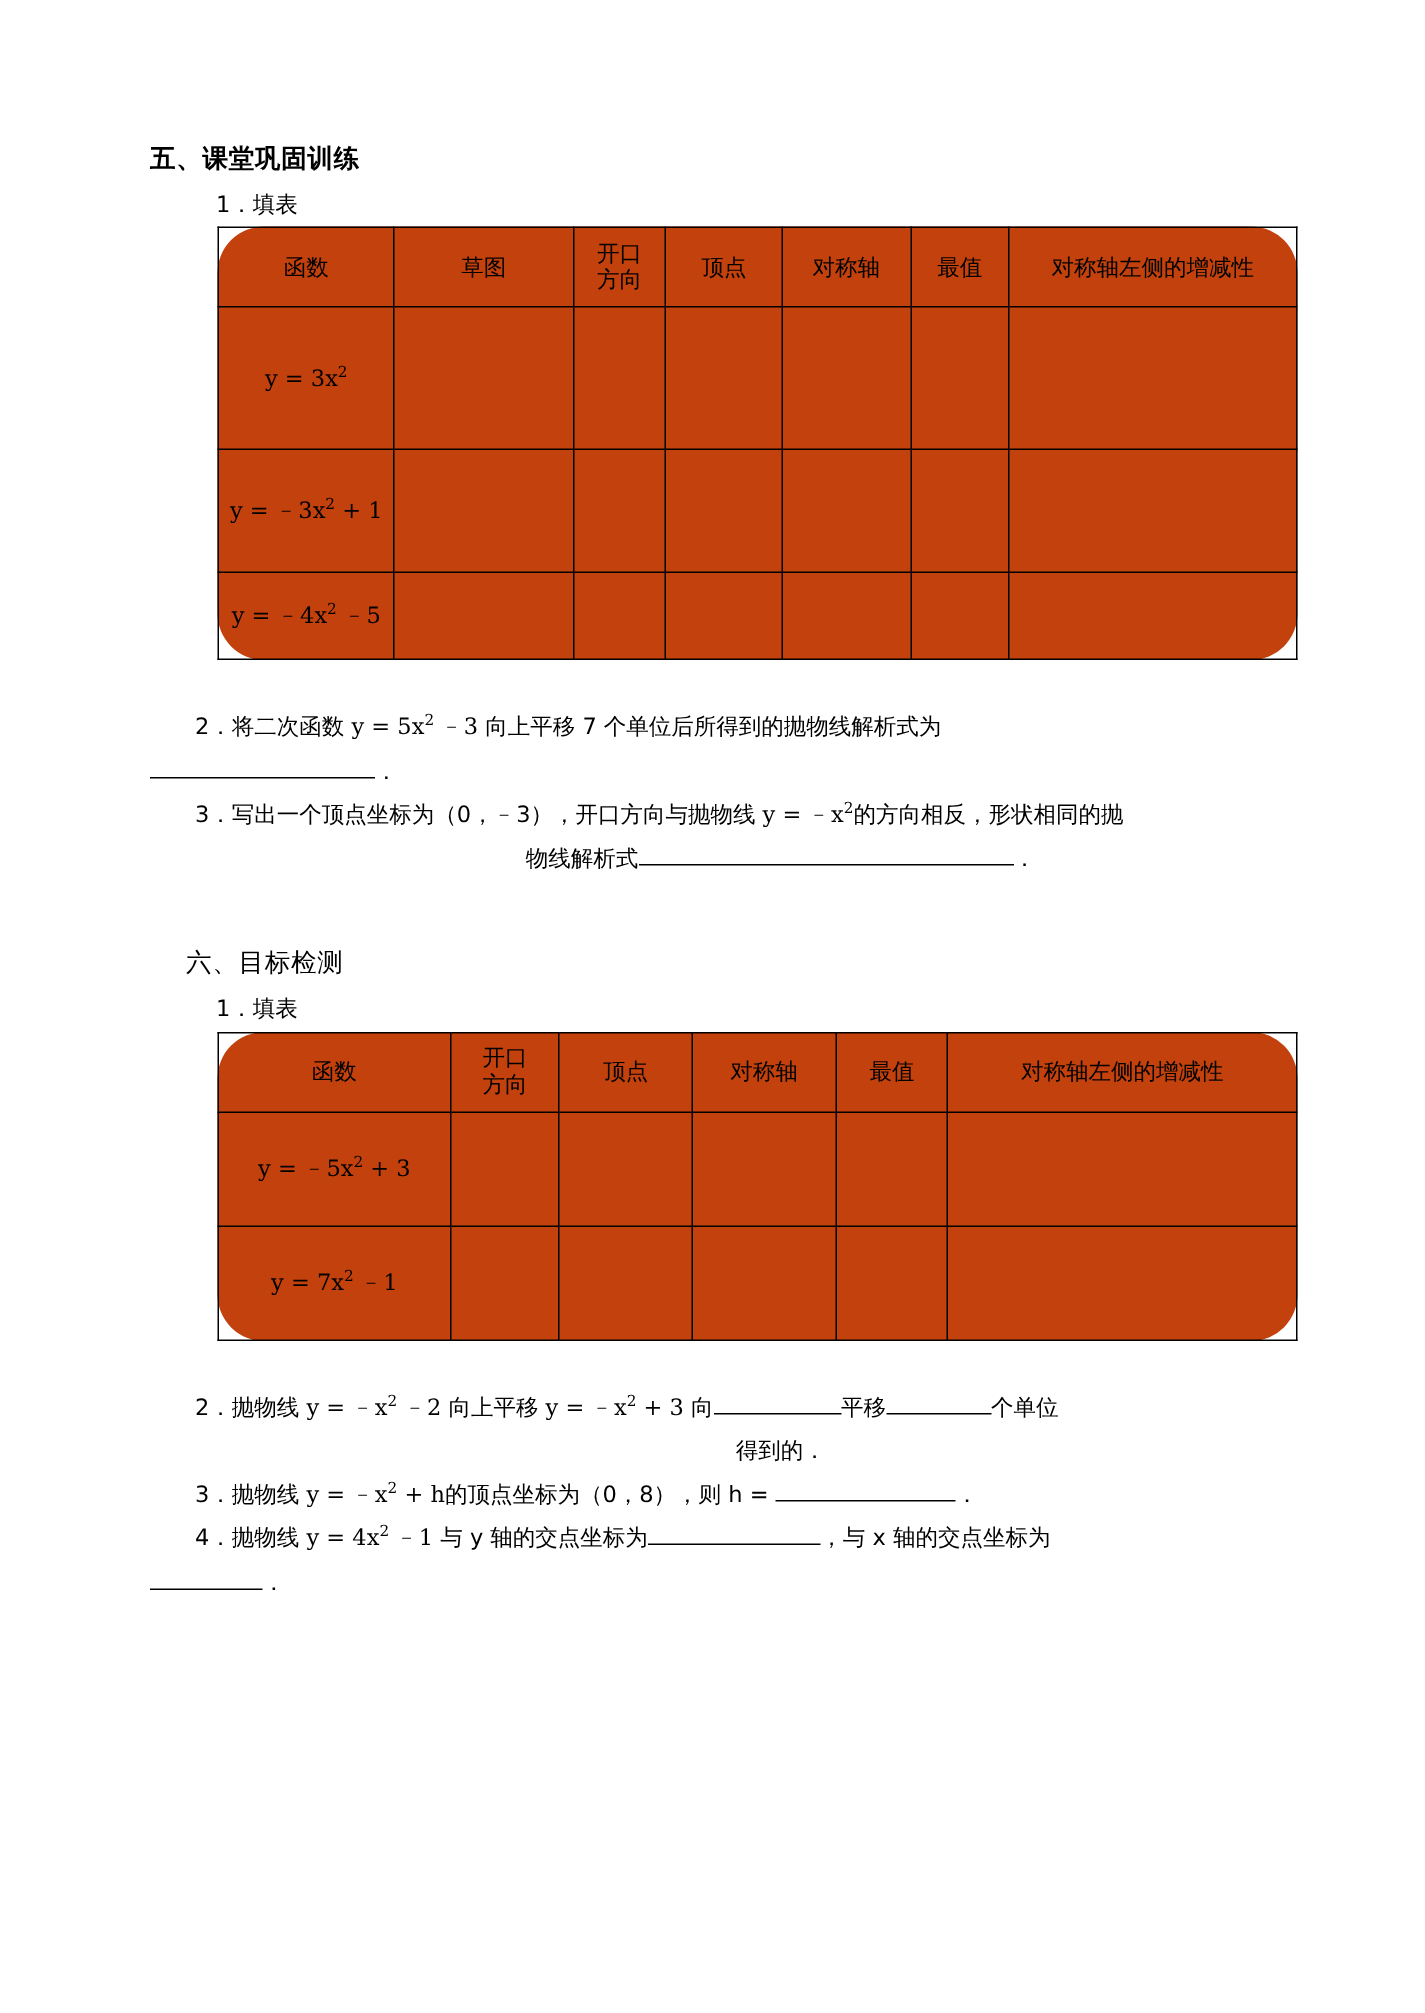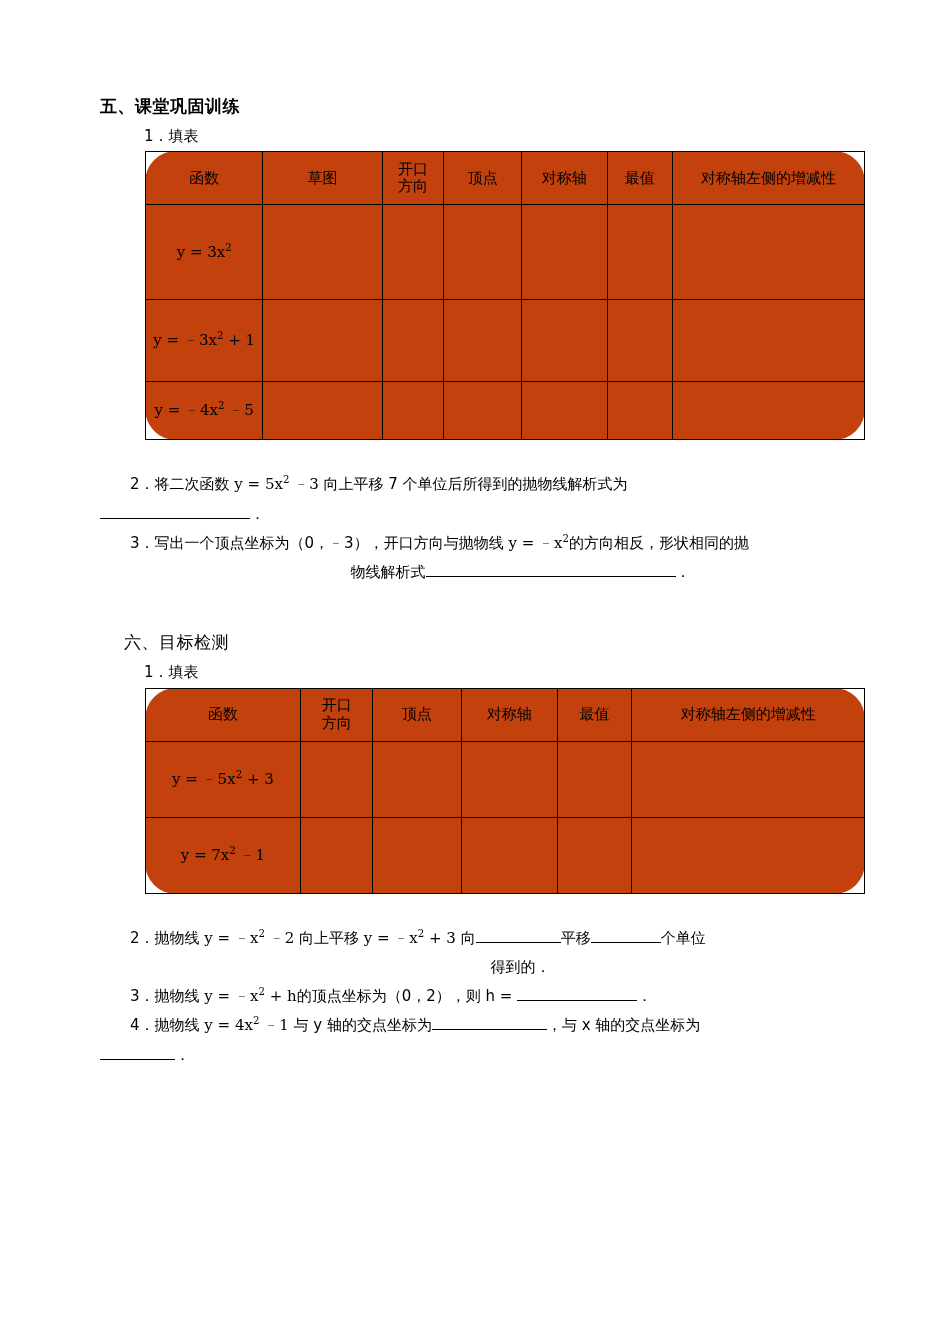--- a/index.html
+++ b/index.html
@@ -250,21 +250,21 @@
     <div class="spacer-md"></div>
 
     <div class="q-block">
 
       <div class="q-para indent-1">
         <span>2．</span><span>抛物线 </span><span class="math"><span>y = ﹣x</span><sup>2</sup><span> ﹣2</span></span><span> 向上平移 </span><span class="math"><span>y = ﹣x</span><sup>2</sup><span> + 3</span></span><span> 向</span><span class="blank" style="width:85px"></span><span>平移</span><span class="blank" style="width:70px"></span><span>个单位</span>
       </div>
       <div class="q-para indent-2">得到的．</div>
 
       <div class="q-para indent-1">
-        <span>3．</span><span>抛物线 </span><span class="math"><span>y = ﹣x</span><sup>2</sup><span> + h</span></span><span>的顶点坐标为（0，2），则 h = </span><span class="blank" style="width:120px"></span><span>．</span>
+        <span>3．</span><span>抛物线 </span><span class="math"><span>y = ﹣x</span><sup>2</sup><span> + h</span></span><span>的顶点坐标为（0，8），则 h = </span><span class="blank" style="width:120px"></span><span>．</span>
       </div>
 
       <div class="q-para indent-1">
         <span>4．</span><span>抛物线 </span><span class="math"><span>y = 4x</span><sup>2</sup><span> ﹣1</span></span><span> 与 y 轴的交点坐标为</span><span class="blank" style="width:115px"></span><span>，与 x 轴的交点坐标为</span>
       </div>
       <div class="q-para indent-0">
         <span class="blank" style="width:75px"></span><span>．</span>
       </div>
 
     </div>

